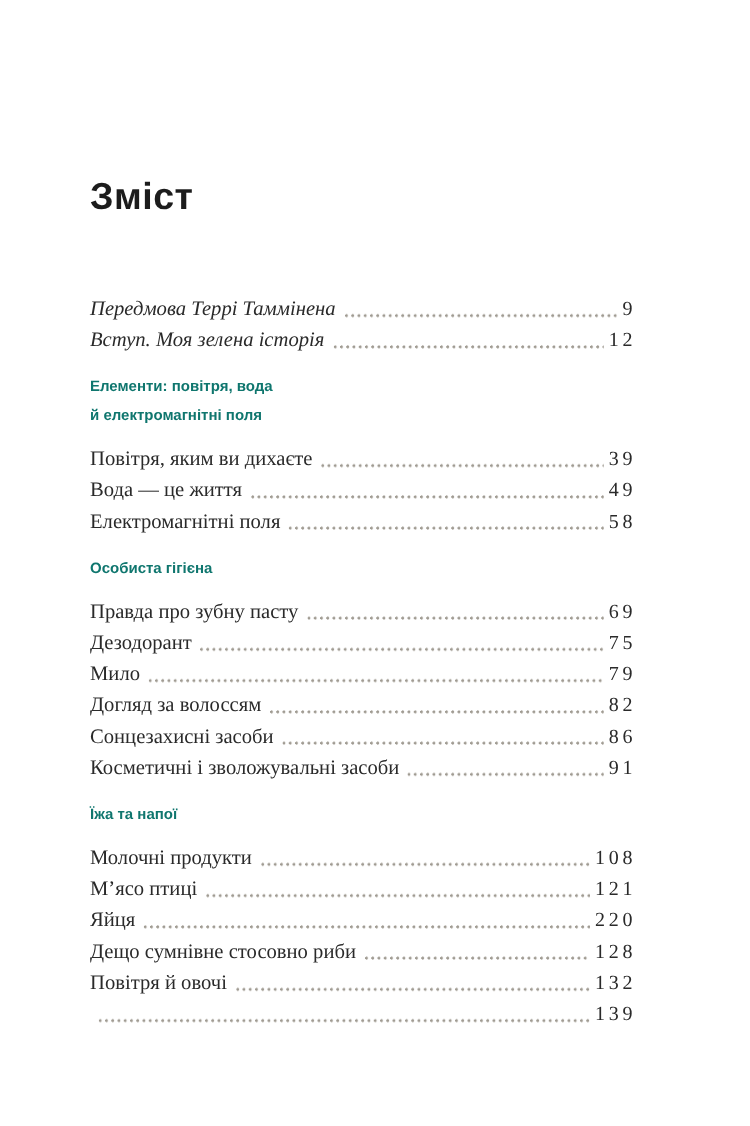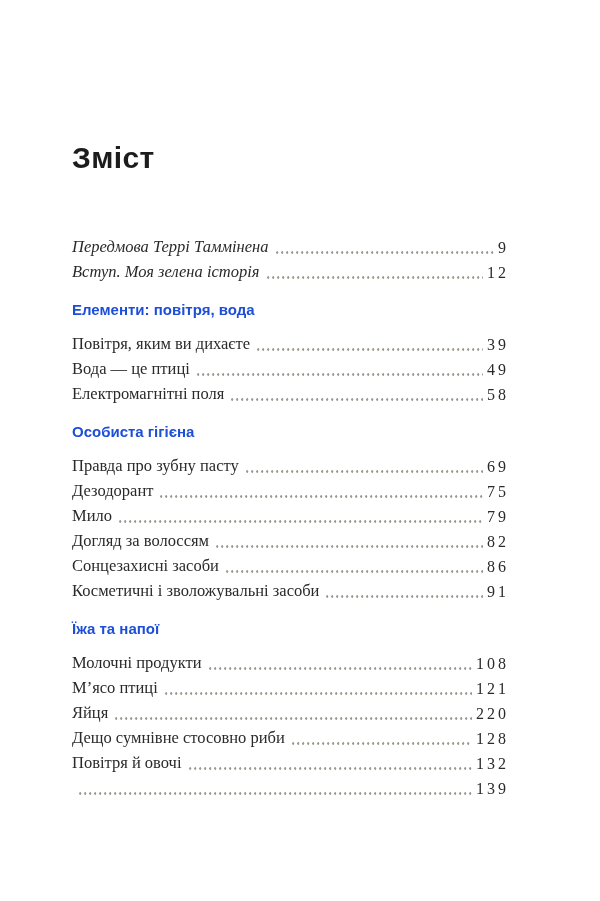--- a/index.html
+++ b/index.html
@@ -48,23 +48,23 @@
   .entry-page {
     white-space: nowrap;
     font-size: 16px;
     letter-spacing: 3px;
     margin-right: -3px;
     color: #2a2a2a;
   }
   .section-heading {
     font-family: "Liberation Sans", sans-serif;
     font-weight: 700;
-    font-size: 15px;
+    font-size: 12px;
     line-height: 23px;
-    color: #1d4ed8;
+    color: #0f766e;
     margin: 16px 0 8px 0;
   }
 </style>
 </head>
 <body>
 
 <div class="page">
   <h1 class="page-title">Зміст</h1>
   <div>
       <div class="toc-row italic">
@@ -74,28 +74,29 @@
       </div>
       <div class="toc-row italic">
         <span class="entry-label">Вступ. Моя зелена історія</span>
         <span class="leader"></span>
         <span class="entry-page">12</span>
       </div>
     </div>
   <div>
       <div class="section-heading">
         <div class="heading-line">Елементи: повітря, вода</div>
+        <div class="heading-line">й електромагнітні поля</div>
       </div>
       <div class="toc-row">
         <span class="entry-label">Повітря, яким ви дихаєте</span>
         <span class="leader"></span>
         <span class="entry-page">39</span>
       </div>
       <div class="toc-row">
-        <span class="entry-label">Вода — це птиці</span>
+        <span class="entry-label">Вода — це життя</span>
         <span class="leader"></span>
         <span class="entry-page">49</span>
       </div>
       <div class="toc-row">
         <span class="entry-label">Електромагнітні поля</span>
         <span class="leader"></span>
         <span class="entry-page">58</span>
       </div>
       <div class="section-heading">
         <div class="heading-line">Особиста гігієна</div>

